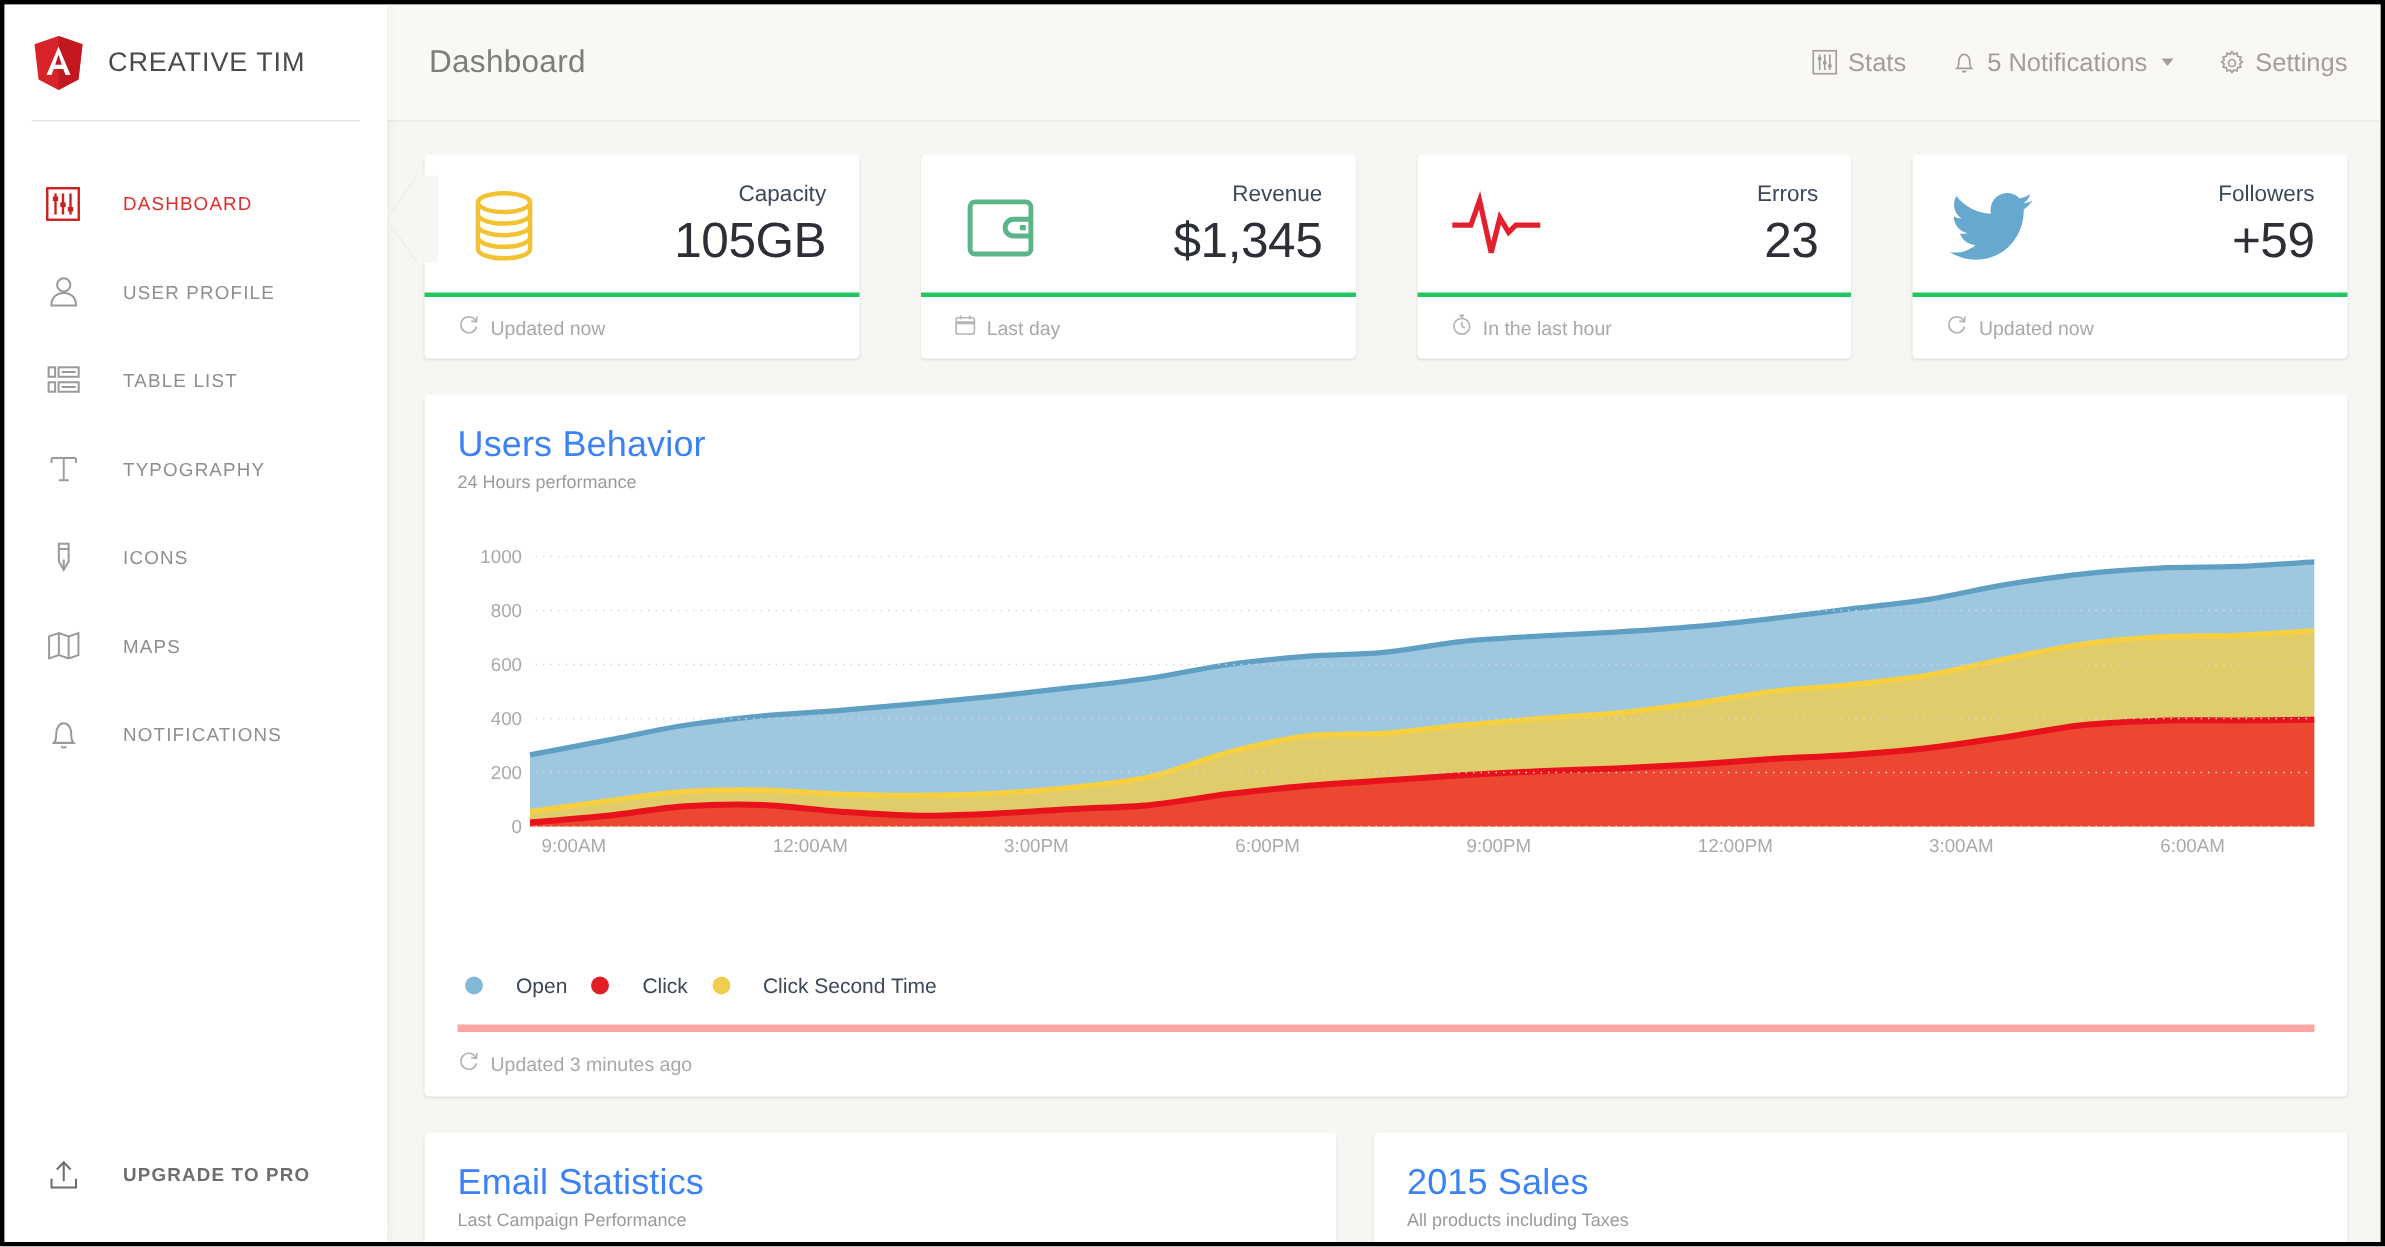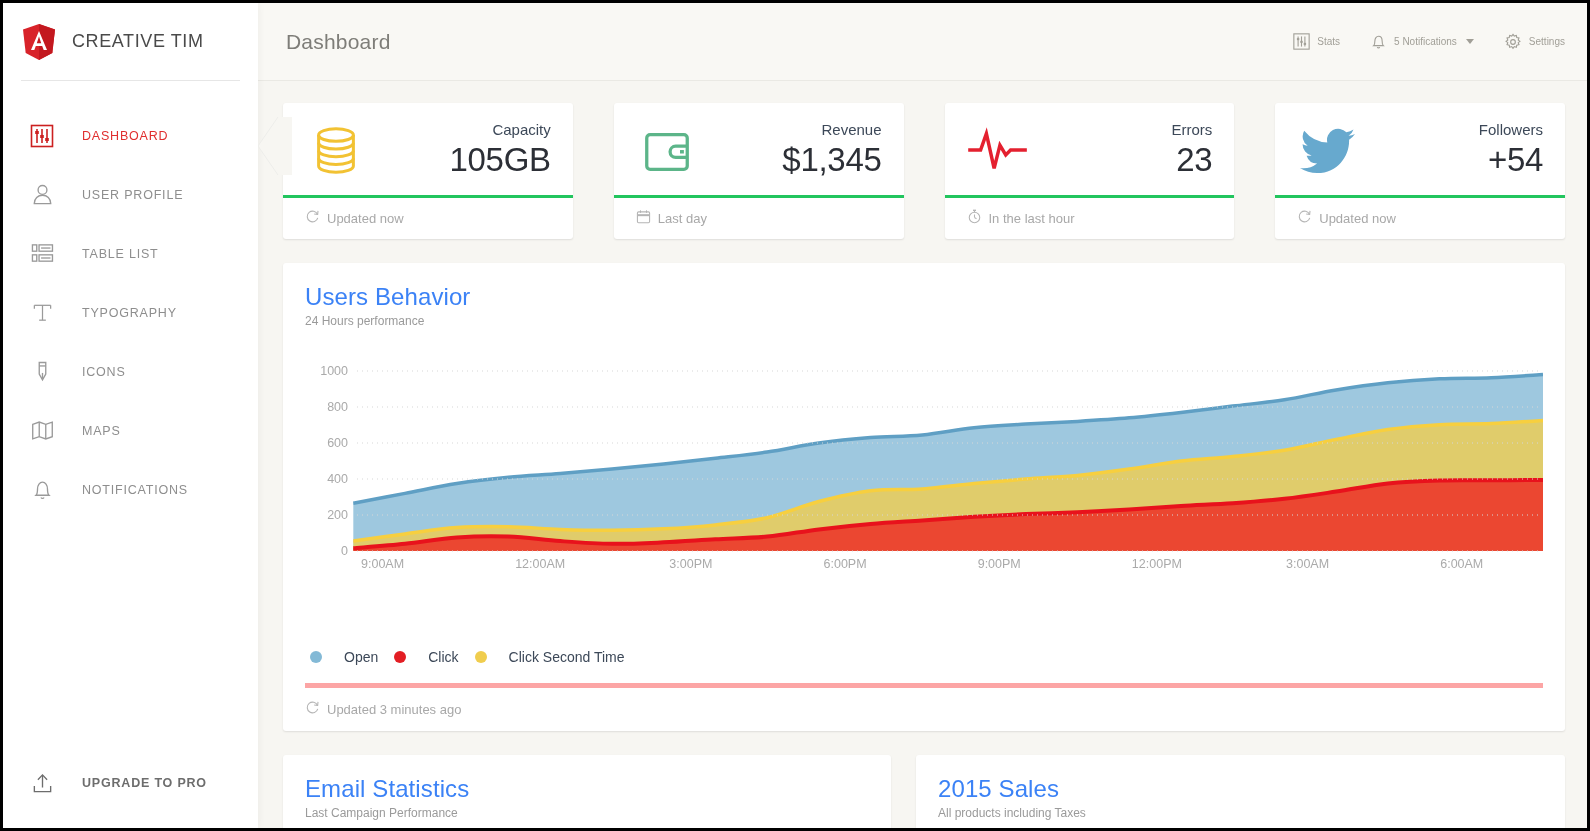--- a/index.html
+++ b/index.html
@@ -113,21 +113,21 @@
   }
   .page-title {
     font-size: 21px;
     color: #7e7d78;
     font-weight: 400;
     letter-spacing: 0.2px;
   }
   .topnav { display: flex; align-items: center; gap: 30px; }
   .topnav-item {
     display: flex; align-items: center; gap: 7px;
-    font-size: 10px;
+    font-size: 17px;
     color: #a19f97;
     cursor: pointer;
   }
   .topnav-item svg { display: block; }
   .caret {
     width: 0; height: 0;
     border-left: 4.5px solid transparent;
     border-right: 4.5px solid transparent;
     border-top: 5px solid #a19f97;
     margin-left: 2px;
@@ -472,21 +472,21 @@
 
         <div class="card">
           <div class="stat-body">
             <span class="stat-icon">
               <svg viewBox="0 0 56 46" width="56" height="46">
                 <path d="M55 5.9 a22 22 0 0 1 -6.4 1.8 A11.3 11.3 0 0 0 53.5 1.5 a22.4 22.4 0 0 1 -7.1 2.8 A11.2 11.2 0 0 0 27.3 14.5 a31.8 31.8 0 0 1 -23.1 -11.8 a11.2 11.2 0 0 0 3.5 15 a11.1 11.1 0 0 1 -5.1 -1.4 v0.14 a11.2 11.2 0 0 0 9 11 a11.3 11.3 0 0 1 -5 0.2 a11.2 11.2 0 0 0 10.5 7.8 A22.5 22.5 0 0 1 0 40.1 a31.7 31.7 0 0 0 17.2 5 c20.6 0 31.9 -17.1 31.9 -31.9 v-1.45 A22.8 22.8 0 0 0 55 5.9 Z" fill="#67a9ce"></path>
               </svg>
             </span>
             <div class="stat-text">
               <div class="stat-label">Followers</div>
-              <div class="stat-value">+54</div>
+              <div class="stat-value">+59</div>
             </div>
           </div>
           <div class="stat-footer">
             <span>
               <svg viewBox="0 0 18 18" width="15" height="15" fill="none" stroke="#b5b5b5" stroke-width="1.3">
                 <path d="M15 6.5 A6.4 6.4 0 1 0 15.3 10.6"></path>
                 <polyline points="15.6,2.3 15.2,6.6 11,6.1"></polyline>
               </svg>
             </span>
             <span>Updated now</span>

